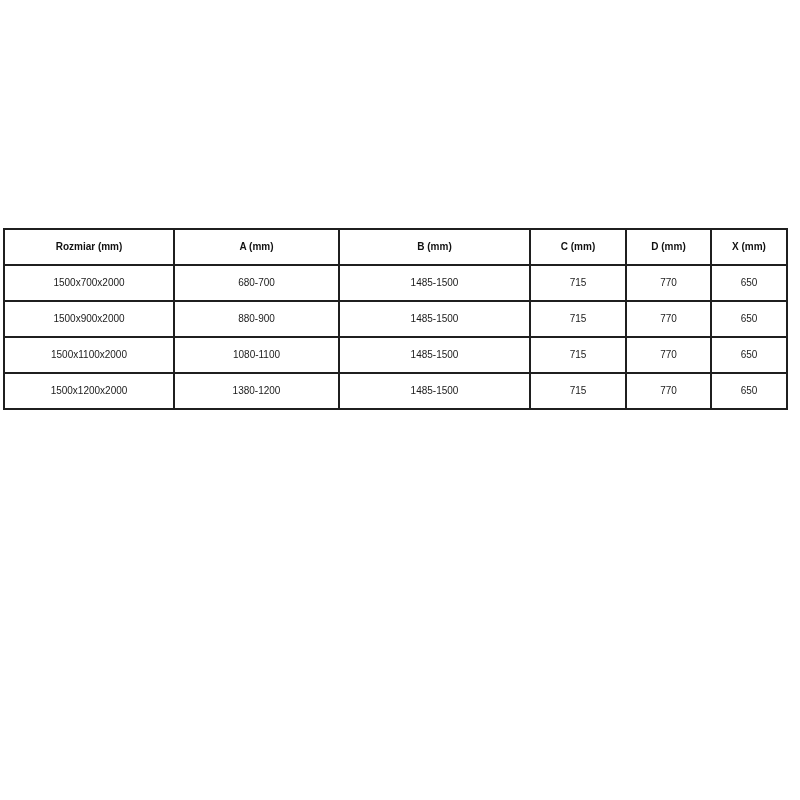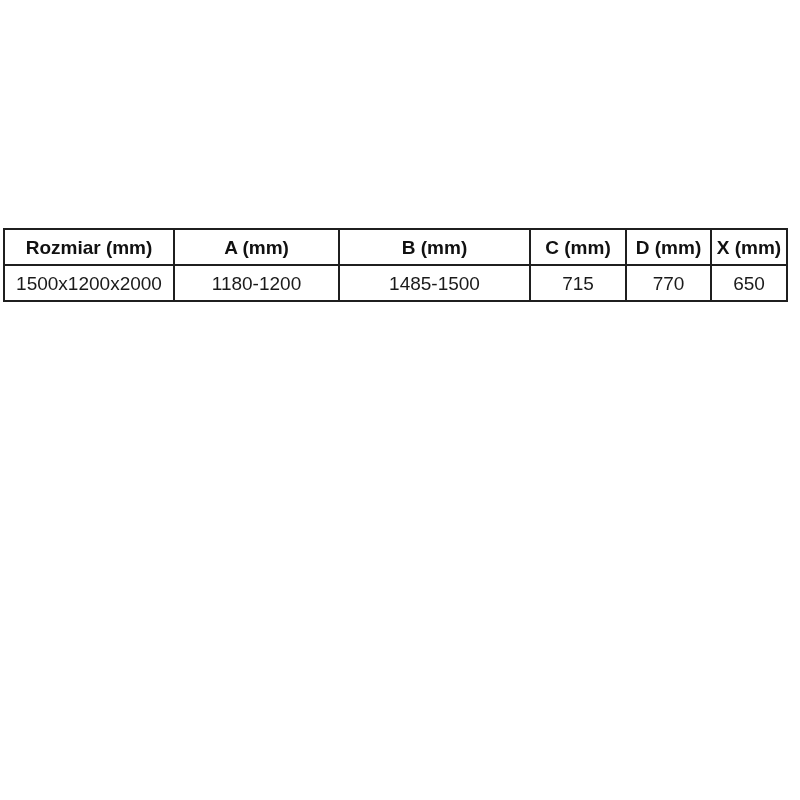--- a/index.html
+++ b/index.html
@@ -27,21 +27,21 @@
     table-layout: fixed;
     color: #1a1a1a;
   }
   table.spec-table th,
   table.spec-table td {
     border: 2px solid #1f1f1f;
     text-align: center;
     vertical-align: middle;
     height: 34px;          
     padding: 0 4px;
-    font-size: 19px;
+    font-size: 10px;
     line-height: 1;
     background: #ffffff;
     overflow: hidden;
     white-space: nowrap;
   }
   table.spec-table th {
     font-weight: bold;
     color: #111111;
   }
   
@@ -70,22 +70,46 @@
         <th>Rozmiar (mm)</th>
         <th>A (mm)</th>
         <th>B (mm)</th>
         <th>C (mm)</th>
         <th>D (mm)</th>
         <th>X (mm)</th>
       </tr>
     </thead>
     <tbody>
       <tr>
+        <td>1500x700x2000</td>
+        <td>680-700</td>
+        <td>1485-1500</td>
+        <td>715</td>
+        <td>770</td>
+        <td>650</td>
+      </tr>
+      <tr>
+        <td>1500x900x2000</td>
+        <td>880-900</td>
+        <td>1485-1500</td>
+        <td>715</td>
+        <td>770</td>
+        <td>650</td>
+      </tr>
+      <tr>
+        <td>1500x1100x2000</td>
+        <td>1080-1100</td>
+        <td>1485-1500</td>
+        <td>715</td>
+        <td>770</td>
+        <td>650</td>
+      </tr>
+      <tr>
         <td>1500x1200x2000</td>
-        <td>1180-1200</td>
+        <td>1380-1200</td>
         <td>1485-1500</td>
         <td>715</td>
         <td>770</td>
         <td>650</td>
       </tr>
     </tbody>
   </table>
 </div>
 
 </body></html>

